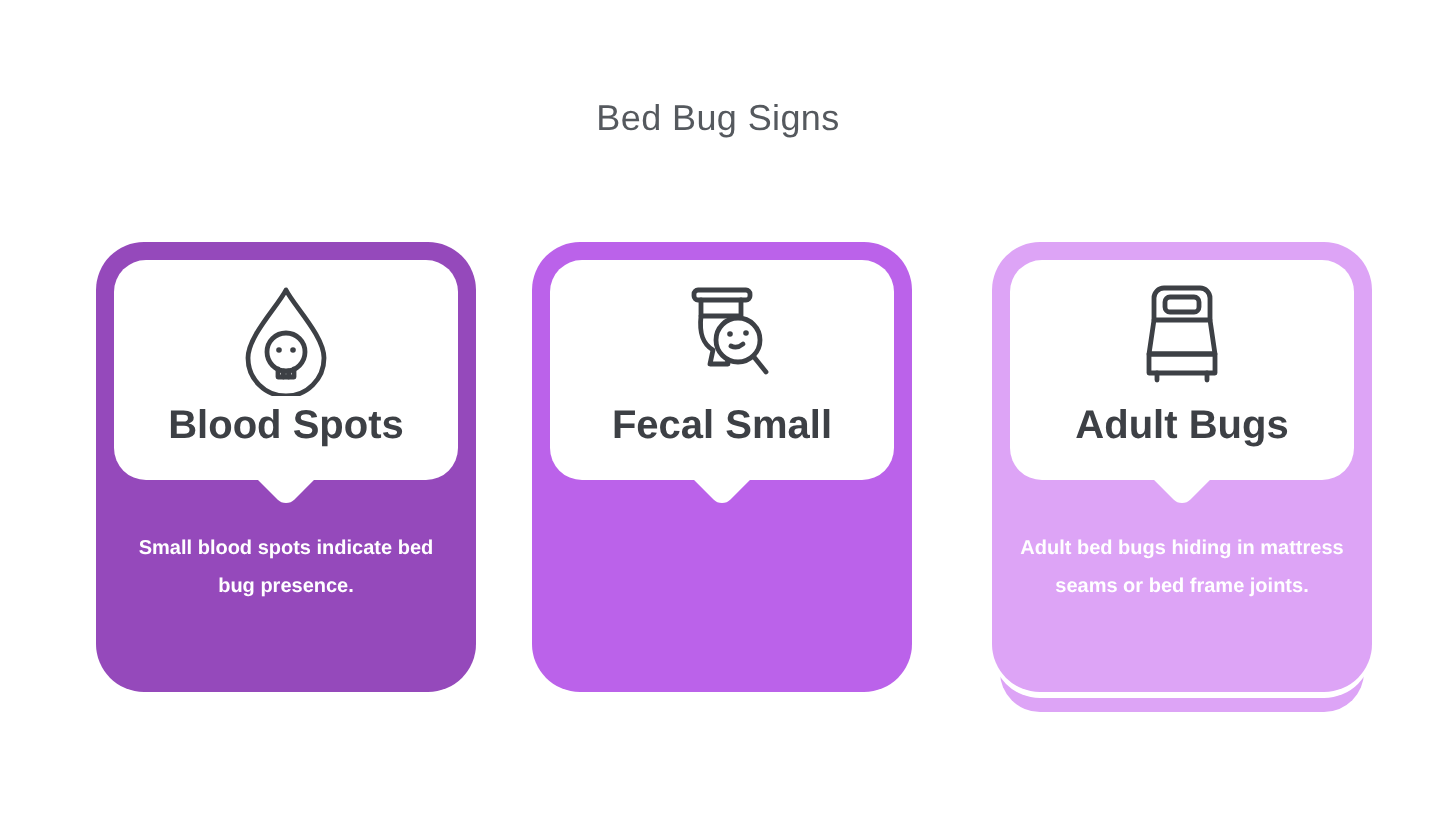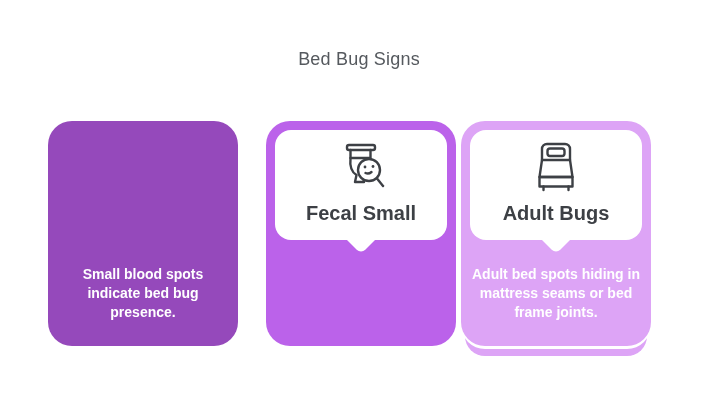--- a/index.html
+++ b/index.html
@@ -29,21 +29,21 @@
     width: 190px;
     height: 225px;
     border-radius: 24px;
     background: var(--card-color);
   }
   .card.stacked {
     box-shadow: 0 3px 0 0 #ffffff, 0 14px 0 -4px var(--card-color);
   }
   .card-1 { left: 48px; }
   .card-2 { left: 266px; }
-  .card-3 { left: 461px; padding-left: 39px; }
+  .card-3 { left: 496px; padding-left: 39px; }
   .bubble {
     position: absolute;
     top: 9px;
     left: 9px;
     right: 9px;
     height: 110px;
     background: #ffffff;
     border-radius: 16px;
     display: flex;
     flex-direction: column;
@@ -77,34 +77,49 @@
     position: relative;
     z-index: 1;
   }
   .card-desc {
     position: absolute;
     top: 144px;
     left: 11px;
     right: 11px;
     text-align: center;
     color: #ffffff;
-    font-size: 14px;
+    font-size: 10px;
     line-height: 19px;
     font-weight: 600;
   }
   svg { display: block; }
 </style>
 </head>
 <body>
 
 <div class="stage" style="background: rgb(255, 255, 255);">
 
   <div class="page-title">Bed Bug Signs</div>
 
   <div class="card card-1" style="--card-color: #9549bb;">
+    <div class="bubble">
+      <div class="bubble-tail"></div>
+      <div class="icon-box">
+        <svg width="60" height="60" viewBox="0 0 60 60" fill="none" stroke="#3d4045" stroke-width="2.4" stroke-linecap="round" stroke-linejoin="round">
+          <path d="M30 7 C 26 15, 11 30, 11 41 a 19 19 0 0 0 38 0 C 49 30, 34 15, 30 7 Z"></path>
+          <circle cx="30" cy="38" r="9.5"></circle>
+          <circle cx="26.5" cy="37" r="1.4" fill="#3d4045" stroke="none"></circle>
+          <circle cx="33.5" cy="37" r="1.4" fill="#3d4045" stroke="none"></circle>
+          <path d="M26 46.5 v4 h8 v-4"></path>
+          <line x1="28.7" y1="47.5" x2="28.7" y2="50.5"></line>
+          <line x1="31.3" y1="47.5" x2="31.3" y2="50.5"></line>
+        </svg>
+      </div>
+      <div class="card-title">Blood Spots</div>
+    </div>
     <div class="card-desc">Small blood spots indicate bed bug presence.</div>
   </div>
 
   <div class="card card-2" style="--card-color: #bb62ea;">
     <div class="bubble">
       <div class="bubble-tail"></div>
       <div class="icon-box">
         <svg width="62" height="62" viewBox="0 0 62 62" fill="none" stroke="#3d4045" stroke-width="2.4" stroke-linecap="round" stroke-linejoin="round">
 
           <rect x="17" y="8" width="28" height="5" rx="2"></rect>
@@ -137,16 +152,16 @@
           <path d="M17 23 L 14.5 40 H 47.5 L 45 23 Z"></path>
 
           <path d="M14.5 40 h 33 v 9.5 h -33 Z"></path>
 
           <line x1="18.5" y1="49.5" x2="18.5" y2="53"></line>
           <line x1="43.5" y1="49.5" x2="43.5" y2="53"></line>
         </svg>
       </div>
       <div class="card-title">Adult Bugs</div>
     </div>
-    <div class="card-desc">Adult bed spots hiding in mattress seams or bed frame joints.</div>
+    <div class="card-desc">Adult bed bugs hiding in mattress seams or bed frame joints.</div>
   </div>
 
 </div>
 
 </body></html>

